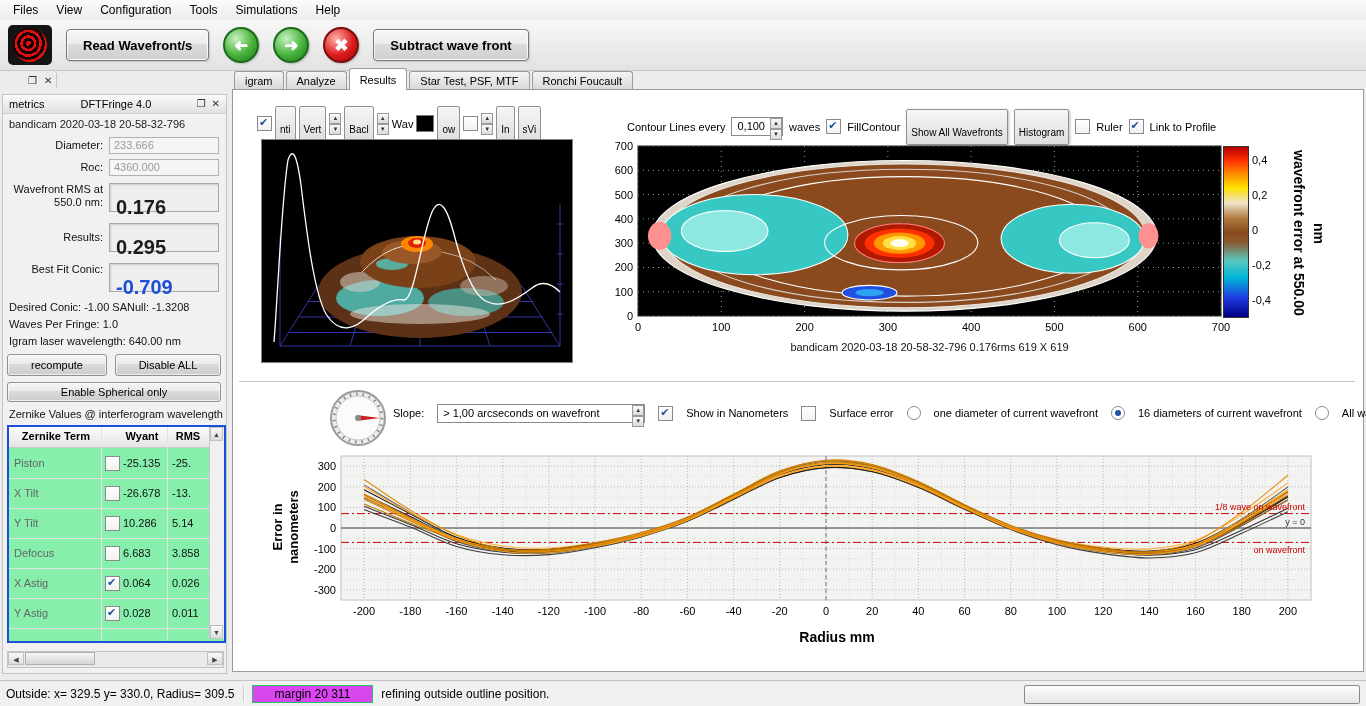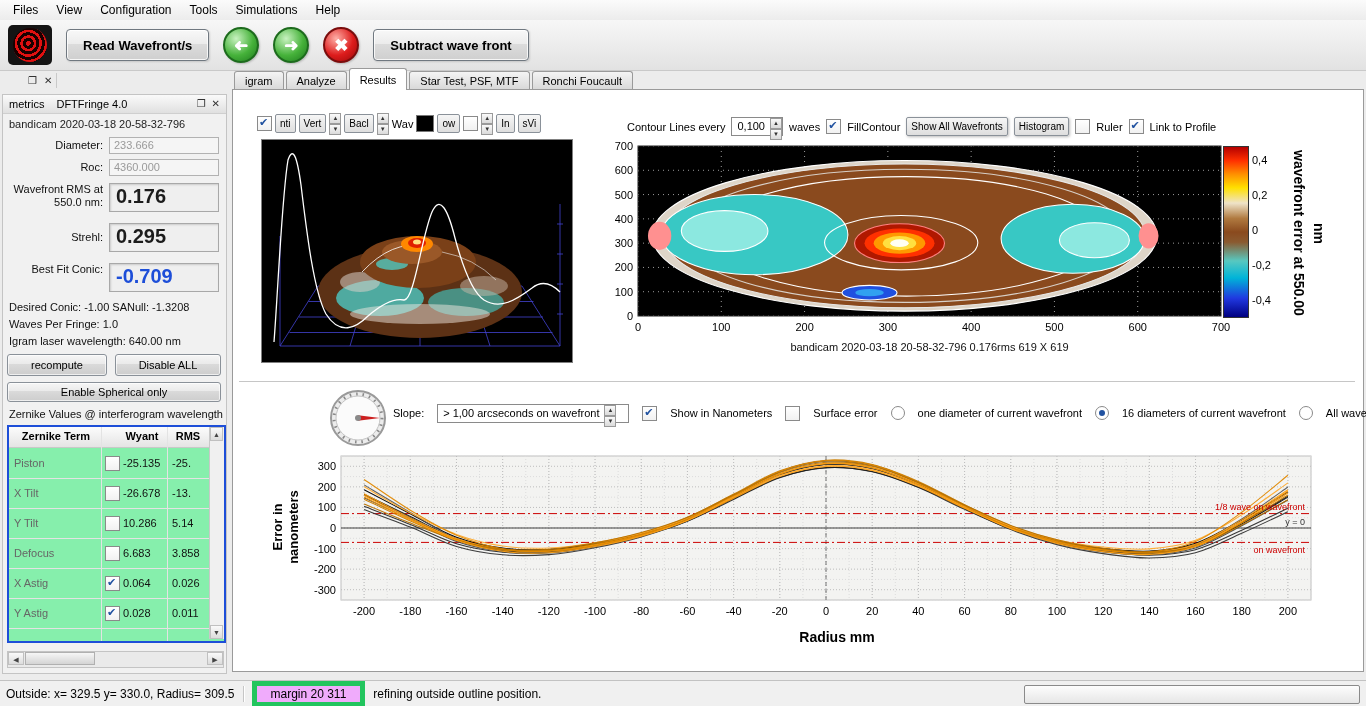--- a/index.html
+++ b/index.html
@@ -31,29 +31,29 @@
   
   #tabstrip{position:absolute;left:234px;top:71px;height:18px;display:flex;align-items:flex-end;z-index:3}
   .tab{height:17px;padding:0 10px;margin-right:2px;display:flex;align-items:center;font-size:11px;
        background:linear-gradient(#f4f4f4,#d9d9d9);border:1px solid #9a9a9a;border-bottom:none;border-radius:3px 3px 0 0;cursor:default}
   .tab.active{height:21px;background:#fff;margin-bottom:-1px;z-index:4}
   
   #leftpanel{position:absolute;left:2px;top:94px;width:223px;height:578px;background:#f1f1f1;border:1px solid #c4c4c4}
   .lp-header{position:absolute;left:0;top:0;width:100%;height:18px;background:linear-gradient(#fafafa,#e0e0e0);
         border-bottom:1px solid #cfcfcf;display:flex;align-items:center;font-size:11px}
   .lp-header .t1{margin-left:6px}
-  .lp-header .t2{margin-left:12px;flex:1}
+  .lp-header .t2{margin-left:36px;flex:1}
   .lp-header .dock-btn{margin-right:6px}
   .lp-file{position:absolute;left:6px;top:23px;font-size:11px;color:#222;width:214px;white-space:nowrap;overflow:hidden}
   .frow{position:absolute;left:0;width:223px}
   .flabel{position:absolute;left:0;top:2px;width:100px;text-align:right;font-size:11px;color:#111;line-height:13px}
   .field{position:absolute;left:106px;top:0;width:110px;height:17px;border:1px solid #b2b2b2;background:#f5f5f5;
         color:#9a9a9a;font-size:11px;padding:1px 4px;box-sizing:border-box}
   .bigfield{position:absolute;left:106px;top:0;width:110px;height:29px;border:1px solid #a8a8a8;background:#efefef;
-        box-shadow:inset 1px 1px 2px #00000026;font-size:20px;font-weight:bold;color:#1c1c1c;padding:1px 6px;box-sizing:border-box}
+        box-shadow:inset 1px 1px 2px #00000026;font-size:20px;font-weight:bold;color:#1c1c1c;padding:12px 6px;box-sizing:border-box}
   .bigfield.dim{color:#1d4ed8}
   .ptext{position:absolute;left:6px;font-size:11px;color:#111;white-space:nowrap}
   .btn{border:1px solid #8a9199;border-radius:3px;background:linear-gradient(#f6f6f6,#eaeaea 45%,#dadada 46%,#cdcdcd);
         font-size:11px;font-family:inherit;box-shadow:inset 0 0 0 1px #ffffffaa}
   
   #ztable{position:absolute;left:4px;top:330px;width:215px;height:214px;background:#86efac;border:2px solid #1d4ed8}
   .zhead{position:absolute;left:0;top:0;width:100%;height:20px;background:linear-gradient(#fcfcfc,#e4e4e4);
         border-bottom:1px solid #c8c8c8;font-size:11px;font-weight:bold}
   .zh{position:absolute;top:3px;text-align:center}
   .zrow{position:absolute;left:0;width:200px;height:30px;border-bottom:1px solid #e3e3e3;font-size:11px}
@@ -75,21 +75,21 @@
   .cb.on::after{content:"✔";color:#2152a0;font-size:11px;font-weight:bold;position:absolute;left:1px;top:-1px}
   .radio{width:12px;height:12px;border:1px solid #8a8a8a;border-radius:50%;background:#fff;display:inline-block;position:relative;flex:none}
   .radio.on::after{content:"";position:absolute;left:3px;top:3px;width:6px;height:6px;border-radius:50%;background:#2152a0}
   .spin{display:inline-flex;flex-direction:column;width:12px;flex:none}
   .spin span{height:9px;font-size:6px;line-height:9px;text-align:center;color:#333;background:linear-gradient(#fafafa,#dadada);
       border:1px solid #9a9a9a;cursor:default}
   .spinbox{display:inline-flex;align-items:stretch;border:1px solid #8a8a8a;background:#fff;height:19px;box-sizing:border-box}
   .spinbox .val{padding:2px 5px;font-size:11px;white-space:nowrap}
   .ctl-label{font-size:11px;white-space:nowrap}
   .small-btn{border:1px solid #8a9199;border-radius:2px;background:linear-gradient(#f6f6f6,#dedede);font-size:10px;
-      height:19px;padding:0 4px;font-family:inherit}
+      height:19px;padding:17px 4px;font-family:inherit}
   
   #content{position:absolute;left:232px;top:89px;width:1130px;height:581px;background:#fff;border:1px solid #9a9a9a;box-sizing:content-box}
   #v3dctrl{position:absolute;left:24px;top:23px;height:21px;display:flex;align-items:center;gap:3px}
   #view3d{position:absolute;left:28px;top:49px;width:310px;height:222px;background:#000;border:1px solid #808080}
   #contourctrl{position:absolute;left:394px;top:26px;height:21px;display:flex;align-items:center;gap:6px}
   #contour-chart{position:absolute;left:367px;top:50px;width:660px;height:200px}
   #colorbar{position:absolute;left:990px;top:56px;width:24px;height:170px;border:1px solid #333;
      background:linear-gradient(#b40000 0%,#ff3000 8%,#ff9000 16%,#ffe000 24%,#efe3c8 33%,#b07a40 42%,#8a4a1e 50%,
                                 #8a5a30 56%,#58c8c0 67%,#00b4d8 77%,#2038e0 89%,#000080 100%)}
   #colorbar-labels{position:absolute;left:1019px;top:56px;width:42px;height:170px;font-size:11px}
@@ -102,21 +102,21 @@
   #profilectrl{position:absolute;left:160px;top:312px;height:22px;display:flex;align-items:center;gap:13px;font-size:11px}
   #profile-title{position:absolute;left:406px;top:336px;width:400px;text-align:center;font-size:15px;font-weight:bold}
   #profile-ylabel{position:absolute;left:0;top:419px;width:110px;height:36px;transform:rotate(-90deg);
      text-align:center;font-size:13px;font-weight:bold;line-height:16px}
   #profile-chart{position:absolute;left:70px;top:358px;width:1050px;height:206px}
   #profile-xlabel{position:absolute;left:484px;top:539px;width:240px;text-align:center;font-size:14px;font-weight:bold}
   
   #statusbar{position:absolute;left:0;top:680px;width:1366px;height:26px;background:#f0f0f0;border-top:1px solid #c2c2c2;
      display:flex;align-items:center;gap:8px;padding-left:6px;font-size:12px}
   .ssep{width:1px;height:16px;background:#c6c6c6;box-shadow:1px 0 0 #fff}
-  .margin-box{padding:1px 14px;border:5px solid #22c55e;background:#f0abfc}
+  .margin-box{padding:1px 22px;border:1px solid #22c55e;background:#d946ef}
   #progress{position:absolute;right:12px;top:4px;width:334px;height:17px;border:1px solid #8a8a8a;border-radius:2px;
      background:linear-gradient(#fdfdfd,#e6e6e6)}
   .swatch{width:16px;height:15px;background:#000;border:1px solid #777;flex:none}
 </style>
 </head>
 <body>
 
 <div id="menubar">
   <span class="menu-item">Files</span>
   <span class="menu-item">View</span>
@@ -171,21 +171,21 @@
   </div>
   <div class="frow" style="top:64px;height:18px">
     <span class="flabel">Roc:</span>
     <span class="field">4360.000</span>
   </div>
   <div class="frow" style="top:88px;height:30px">
     <span class="flabel" style="top:0">Wavefront RMS at 550.0 nm:</span>
     <span class="bigfield">0.176</span>
   </div>
   <div class="frow" style="top:128px;height:30px">
-    <span class="flabel" style="top:8px">Strehl:</span>
+    <span class="flabel" style="top:8px">Results:</span>
     <span class="bigfield">0.295</span>
   </div>
   <div class="frow" style="top:168px;height:30px">
     <span class="flabel" style="top:0">Best Fit Conic:</span>
     <span class="bigfield dim">-0.709</span>
   </div>
   <div class="ptext" style="top:206px">Desired Conic: -1.00 SANull: -1.3208</div>
   <div class="ptext" style="top:223px">Waves Per Fringe: 1.0</div>
   <div class="ptext" style="top:240px">Igram laser wavelength: 640.00 nm</div>
 
@@ -408,21 +408,21 @@
 
   <svg id="gauge" width="58" height="58">
     <circle cx="29" cy="29" r="27" fill="#ececec" stroke="#9a9a9a" stroke-width="2"></circle>
     <circle cx="29" cy="29" r="22" fill="#fbfbfb" stroke="#c4c4c4"></circle>
     <circle cx="29" cy="29" r="24" fill="none" stroke="#888" stroke-width="3" stroke-dasharray="1.5 5"></circle>
     <polygon points="29,26.2 51,29 29,31.8" fill="#cc2020"></polygon>
     <circle cx="29" cy="29" r="3" fill="#8a8a8a"></circle>
   </svg>
   <div id="profilectrl">
     <span class="ctl-label">Slope:</span>
-    <span class="spinbox" style="width:192px;justify-content:flex-start">
+    <span class="spinbox" style="width:208px;justify-content:space-between">
       <span class="val">&gt; 1,00 arcseconds on wavefront</span>
       <span class="spin">
           <span>▲</span>
           <span>▼</span>
         </span>
     </span>
     <span class="cb on"></span>
     <span class="ctl-label">Show in Nanometers</span>
     <span class="cb"></span>
     <span class="ctl-label">Surface error</span>

